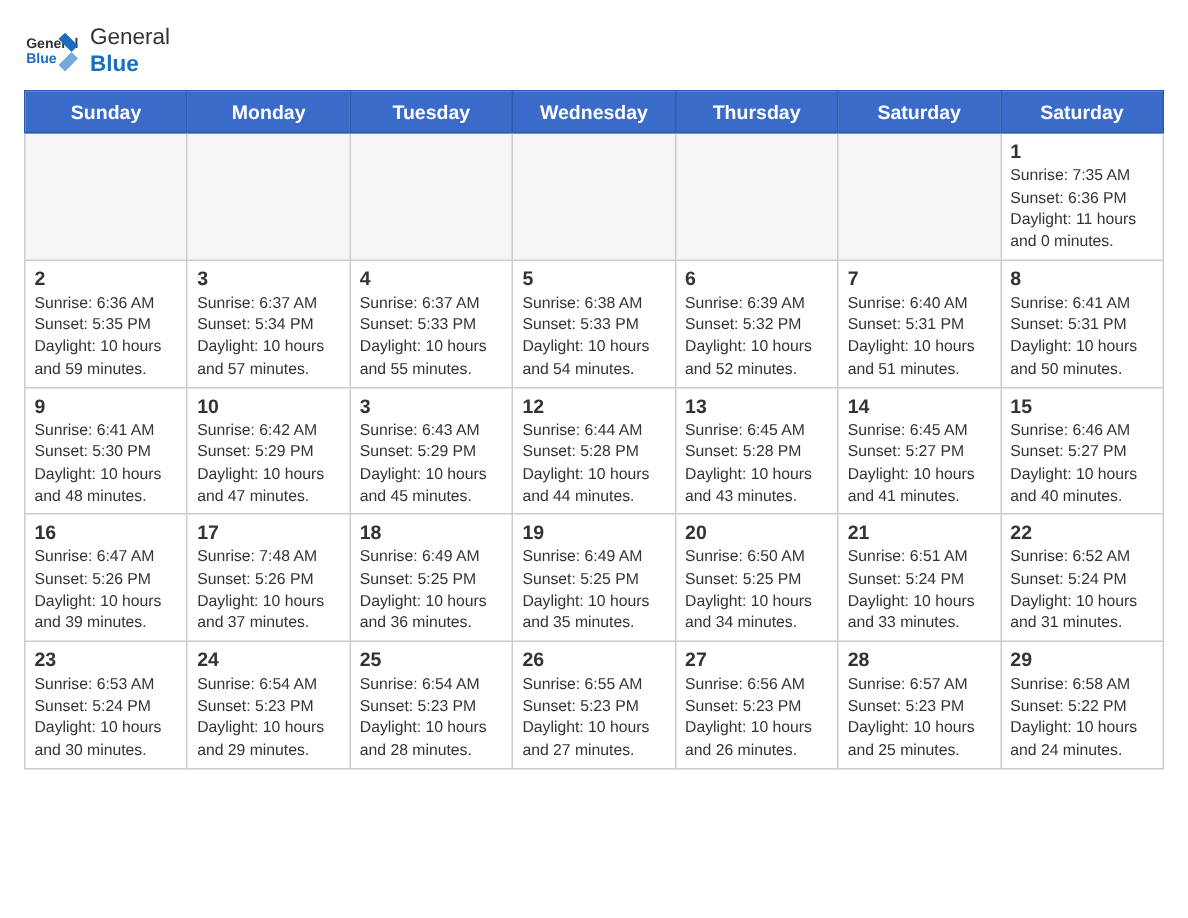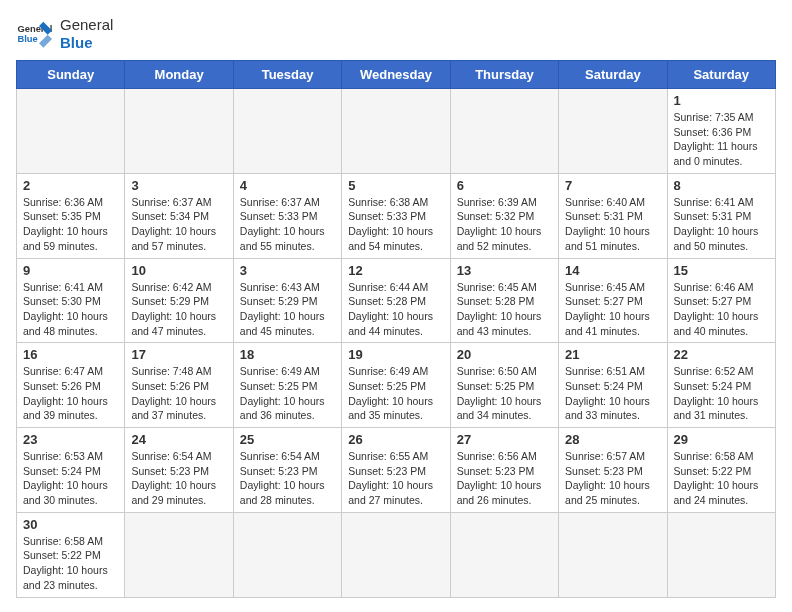--- a/index.html
+++ b/index.html
@@ -298,28 +298,14 @@
 Sunset: 5:23 PM
 Daylight: 10 hours and 25 minutes.</div>
         </td>
         <td>
           <span class="day-number">29</span>
           <div class="day-info">Sunrise: 6:58 AM
 Sunset: 5:22 PM
 Daylight: 10 hours and 24 minutes.</div>
         </td>
       </tr>
-      <tr>
-        <td>
-          <span class="day-number">30</span>
-          <div class="day-info">Sunrise: 6:58 AM
-Sunset: 5:22 PM
-Daylight: 10 hours and 23 minutes.</div>
-        </td>
-        <td class="empty"></td>
-        <td class="empty"></td>
-        <td class="empty"></td>
-        <td class="empty"></td>
-        <td class="empty"></td>
-        <td class="empty"></td>
-      </tr>
     </tbody>
 </table>
 
 </body></html>

